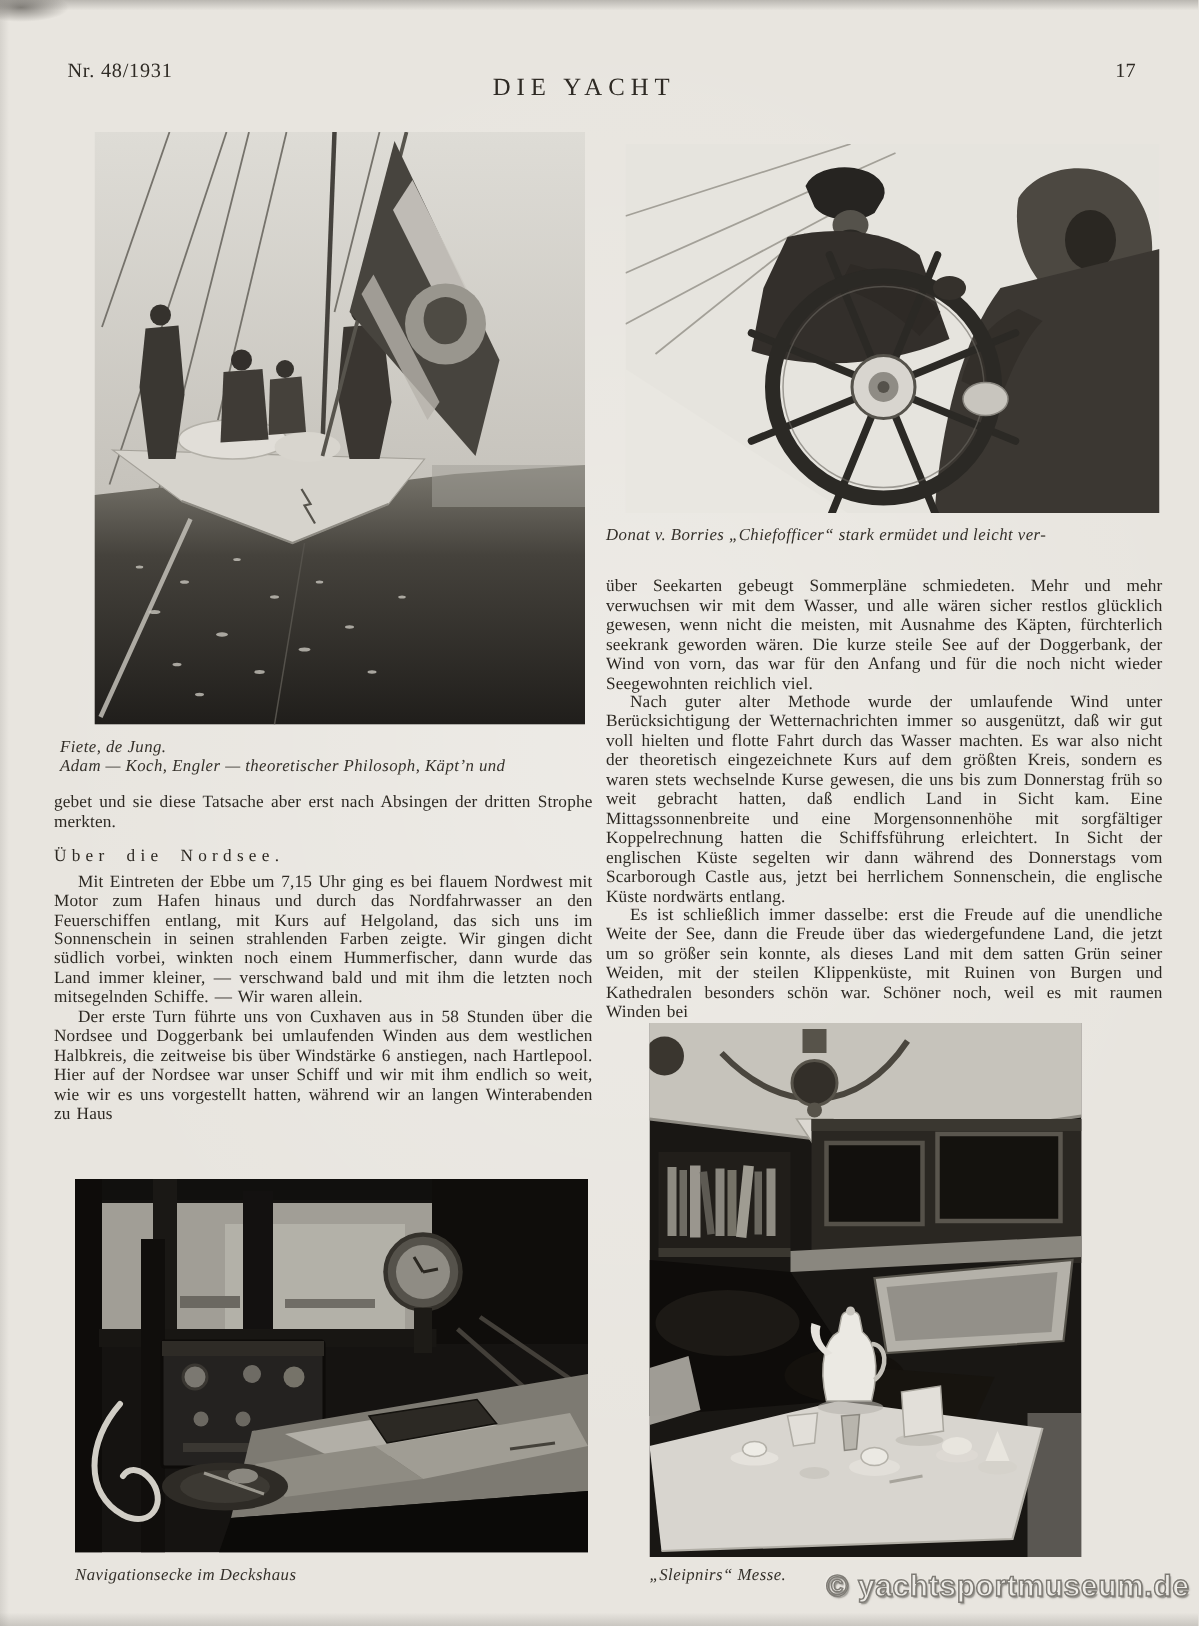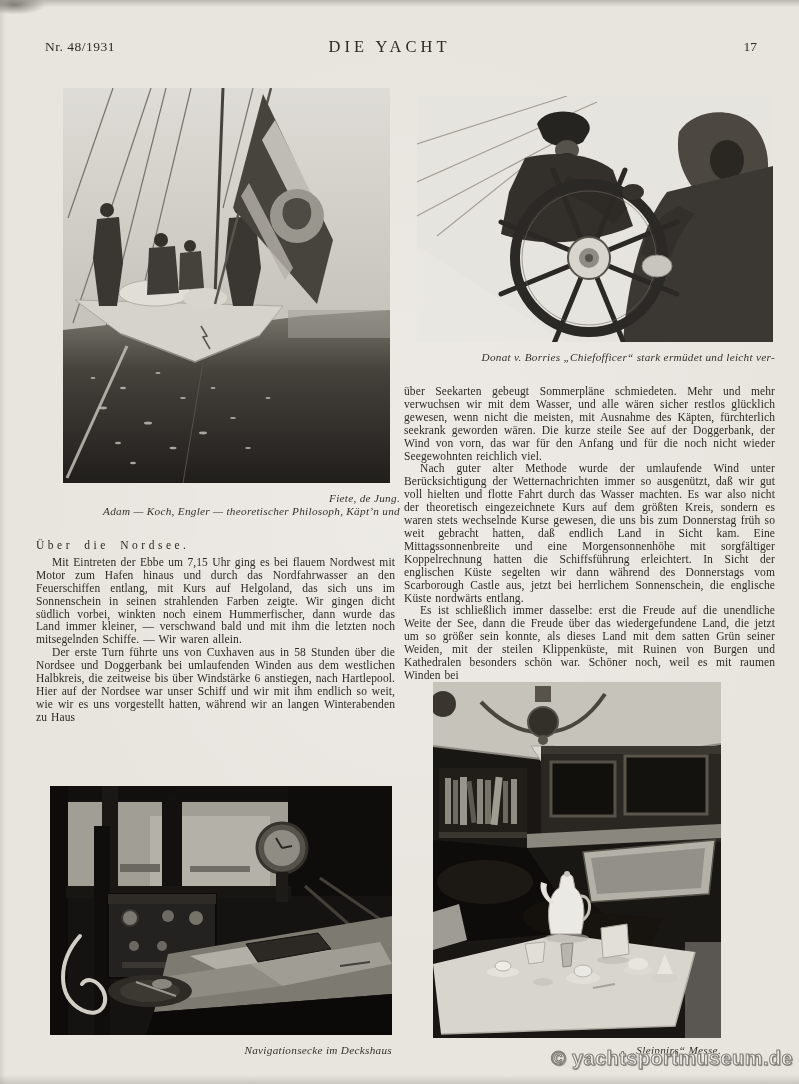--- a/index.html
+++ b/index.html
@@ -17,27 +17,27 @@
       linear-gradient(to top, rgba(130,127,122,0.30), rgba(130,127,122,0) 9px),
       linear-gradient(to right, rgba(130,127,122,0.18), rgba(130,127,122,0) 6px);
   }
   .corner-smudge{
     position:absolute;left:0;top:0;width:70px;height:26px;pointer-events:none;
     background:radial-gradient(ellipse 40px 12px at 14px 5px, rgba(55,52,47,0.55), rgba(55,52,47,0) 80%);
   }
   
   .hdr{position:absolute;top:37px;left:0;width:799px;height:22px;}
   .hdr .issue{position:absolute;left:45px;top:2px;font-size:13.5px;letter-spacing:0.5px;}
-  .hdr .title{position:absolute;left:0;right:20px;top:0;text-align:center;font-size:16.5px;letter-spacing:4px;}
+  .hdr .title{position:absolute;left:0;right:20px;top:11px;text-align:center;font-size:16.5px;letter-spacing:4px;}
   .hdr .pageno{position:absolute;right:42px;top:2px;font-size:13.5px;}
   
   .photo{position:absolute;}
   .photo svg{display:block;}
   
-  .cap{position:absolute;text-align:right;font-style:italic;font-size:11.2px;line-height:13px;color:#34302a;letter-spacing:0.3px;}
+  .cap{position:absolute;text-align:left;font-style:italic;font-size:11.2px;line-height:13px;color:#34302a;letter-spacing:0.3px;}
   .cap .cap-line{display:block;}
   
   .col{position:absolute;font-size:11.5px;line-height:12.9px;text-align:justify;word-spacing:1px;letter-spacing:0.1px;color:#2d2923;}
   .col p{margin:0;text-indent:16px;}
   .col p.cont{text-indent:0;}
   .col .section-heading{margin:10px 0 4px 0;letter-spacing:3.5px;word-spacing:5px;font-size:11.5px;}
   
   .watermark{
     position:absolute;top:1047px;right:6px;
     font-family:"Liberation Sans","DejaVu Sans",sans-serif;
@@ -162,20 +162,21 @@
     <ellipse cx="216" cy="96" rx="11" ry="8" fill="#35312c"></ellipse>
     <ellipse cx="240" cy="170" rx="15" ry="11" fill="#c8c5be" stroke="#8a8780" stroke-width="1"></ellipse>
   </svg>
 </div>
 
 <div class="cap" style="left:404px;top:351px;width:371px;">
   <span class="cap-line">Donat v. Borries „Chiefofficer“ stark ermüdet und leicht ver-</span>
 </div>
 
 <div class="col" style="left:36px;top:529px;width:359px;">
+  <p class="cont">gebet und sie diese Tatsache aber erst nach Absingen der dritten Strophe merkten.</p>
   <div class="section-heading">Über die Nordsee.</div>
   <p>Mit Eintreten der Ebbe um 7,15 Uhr ging es bei flauem Nordwest mit Motor zum Hafen hinaus und durch das Nordfahrwasser an den Feuerschiffen entlang, mit Kurs auf Helgoland, das sich uns im Sonnenschein in seinen strahlenden Farben zeigte. Wir gingen dicht südlich vorbei, winkten noch einem Hummerfischer, dann wurde das Land immer kleiner, — verschwand bald und mit ihm die letzten noch mitsegelnden Schiffe. — Wir waren allein.</p>
   <p>Der erste Turn führte uns von Cuxhaven aus in 58 Stunden über die Nordsee und Doggerbank bei umlaufenden Winden aus dem westlichen Halbkreis, die zeitweise bis über Windstärke 6 anstiegen, nach Hartlepool. Hier auf der Nordsee war unser Schiff und wir mit ihm endlich so weit, wie wir es uns vorgestellt hatten, während wir an langen Winterabenden zu Haus</p>
 </div>
 
 <div class="col" style="left:404px;top:385px;width:371px;">
   <p class="cont">über Seekarten gebeugt Sommerpläne schmiedeten. Mehr und mehr verwuchsen wir mit dem Wasser, und alle wären sicher restlos glücklich gewesen, wenn nicht die meisten, mit Ausnahme des Käpten, fürchterlich seekrank geworden wären. Die kurze steile See auf der Doggerbank, der Wind von vorn, das war für den Anfang und für die noch nicht wieder Seegewohnten reichlich viel.</p>
   <p>Nach guter alter Methode wurde der umlaufende Wind unter Berücksichtigung der Wetternachrichten immer so ausgenützt, daß wir gut voll hielten und flotte Fahrt durch das Wasser machten. Es war also nicht der theoretisch eingezeichnete Kurs auf dem größten Kreis, sondern es waren stets wechselnde Kurse gewesen, die uns bis zum Donnerstag früh so weit gebracht hatten, daß endlich Land in Sicht kam. Eine Mittagssonnenbreite und eine Morgensonnenhöhe mit sorgfältiger Koppelrechnung hatten die Schiffsführung erleichtert. In Sicht der englischen Küste segelten wir dann während des Donnerstags vom Scarborough Castle aus, jetzt bei herrlichem Sonnenschein, die englische Küste nordwärts entlang.</p>
   <p>Es ist schließlich immer dasselbe: erst die Freude auf die unendliche Weite der See, dann die Freude über das wiedergefundene Land, die jetzt um so größer sein konnte, als dieses Land mit dem satten Grün seiner Weiden, mit der steilen Klippenküste, mit Ruinen von Burgen und Kathedralen besonders schön war.  Schöner noch, weil es mit raumen Winden bei</p>
 </div>

